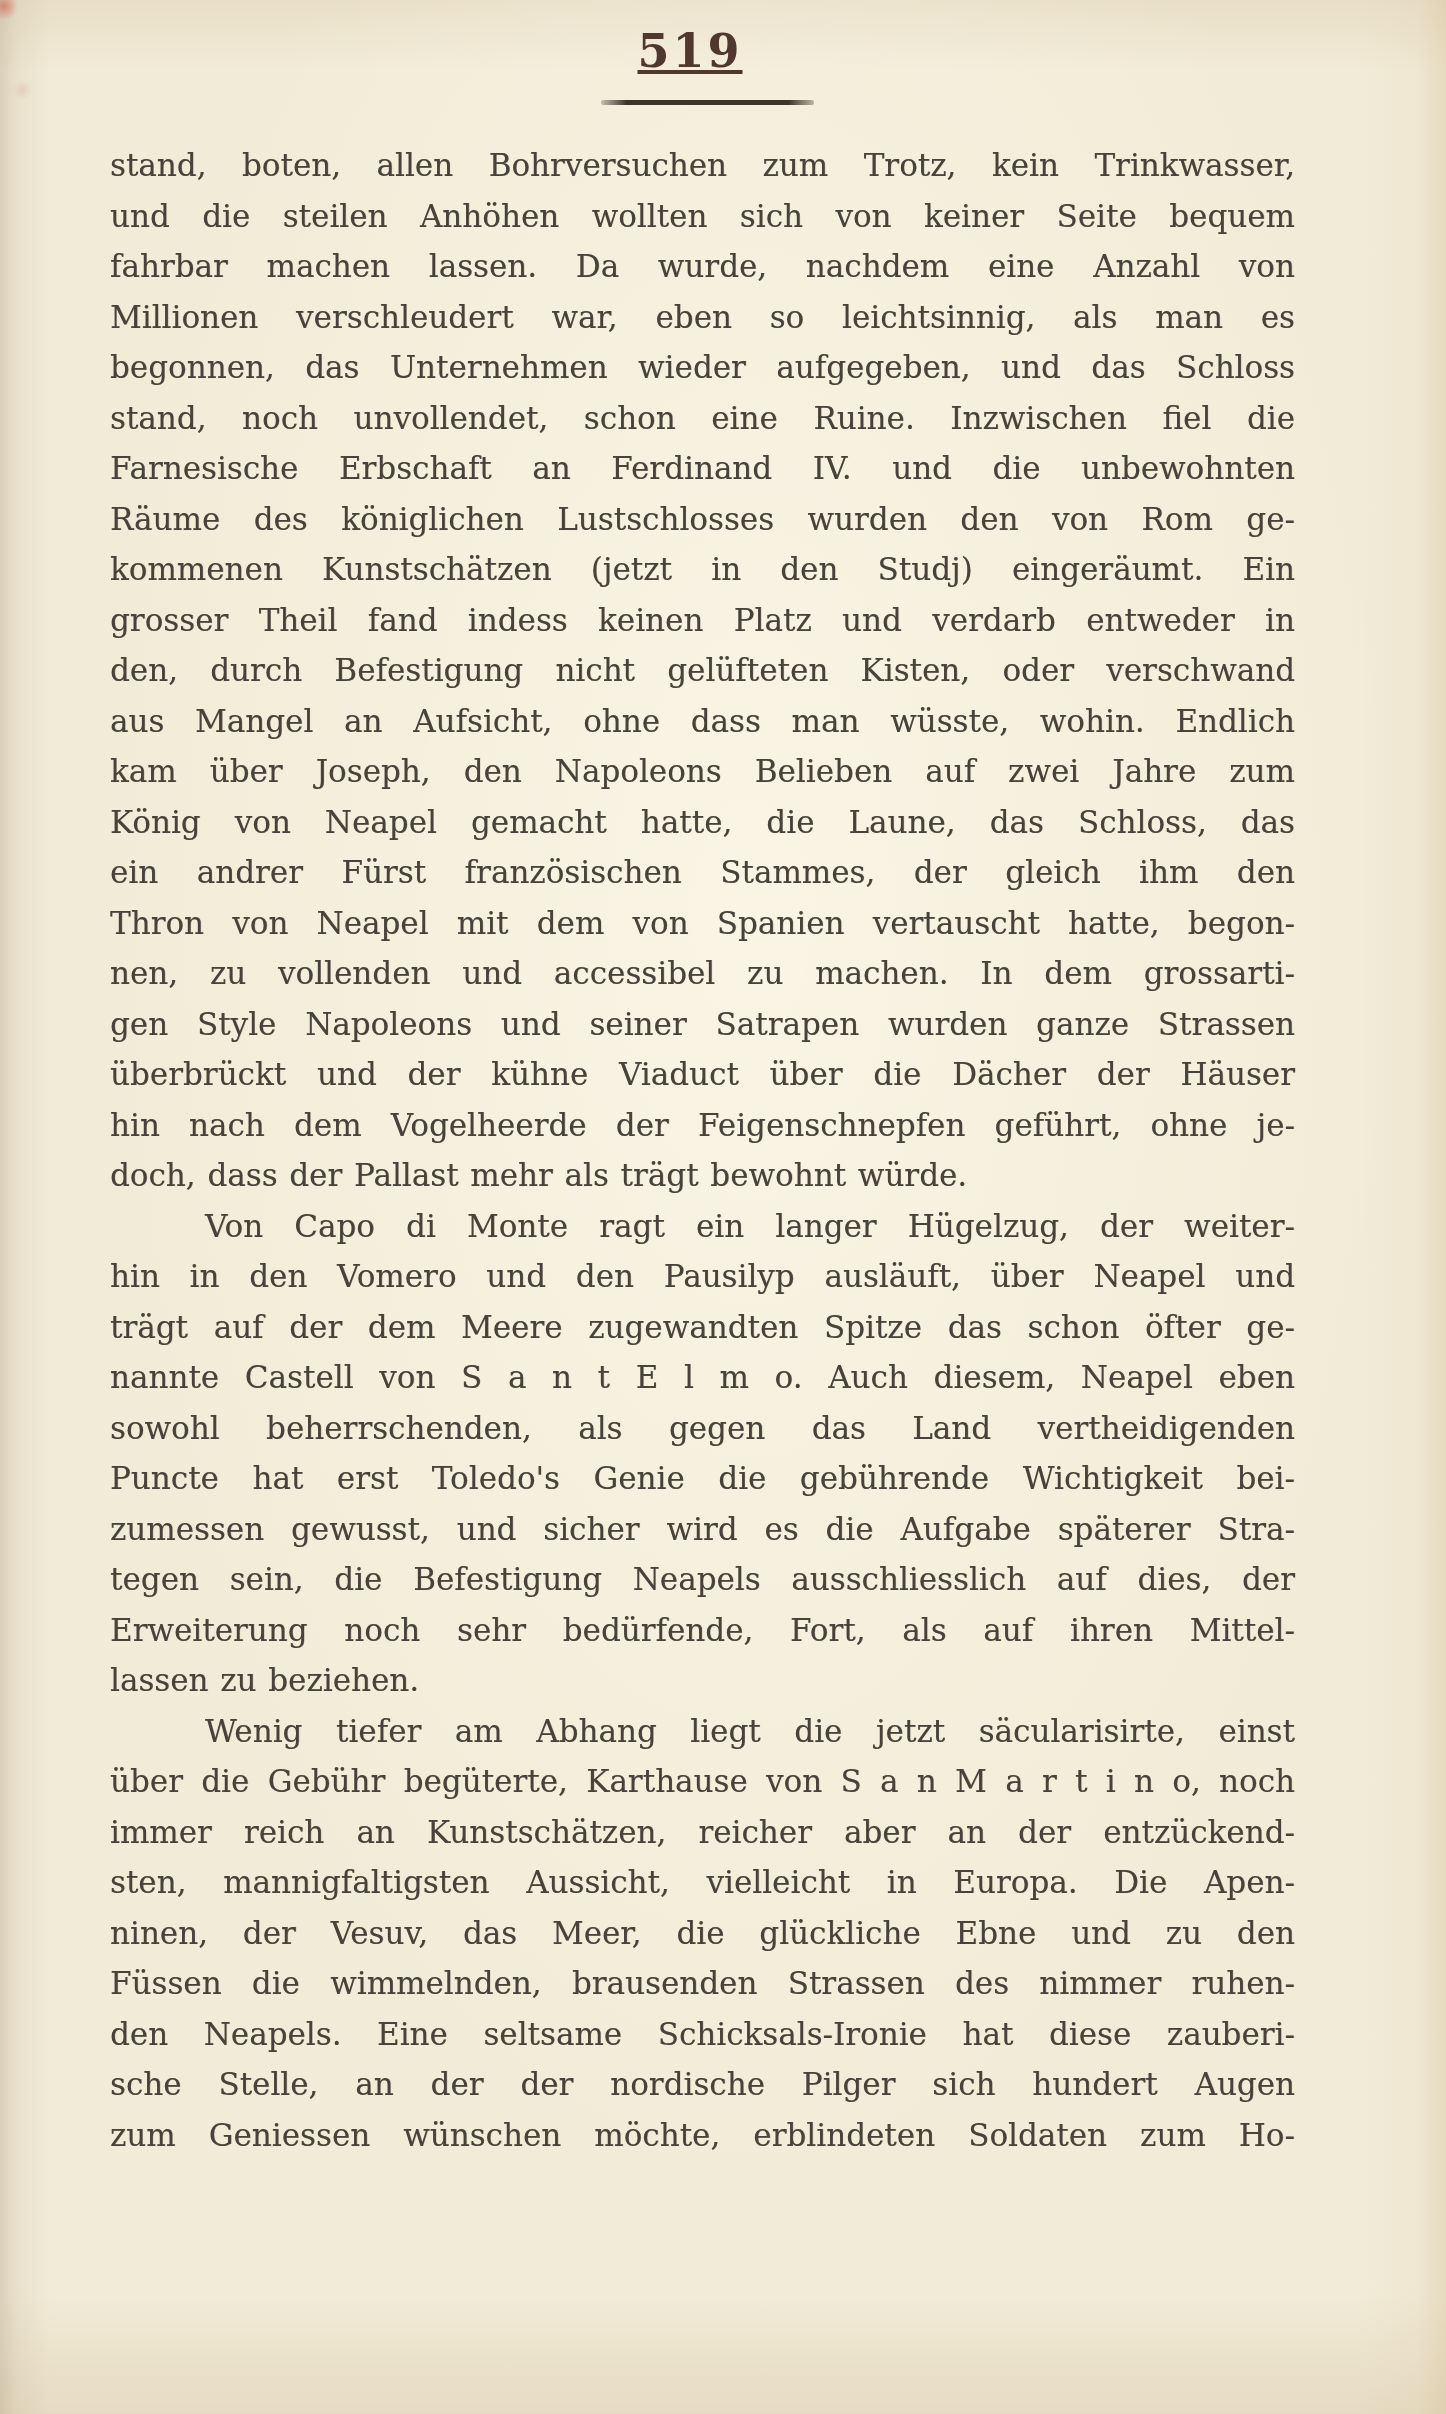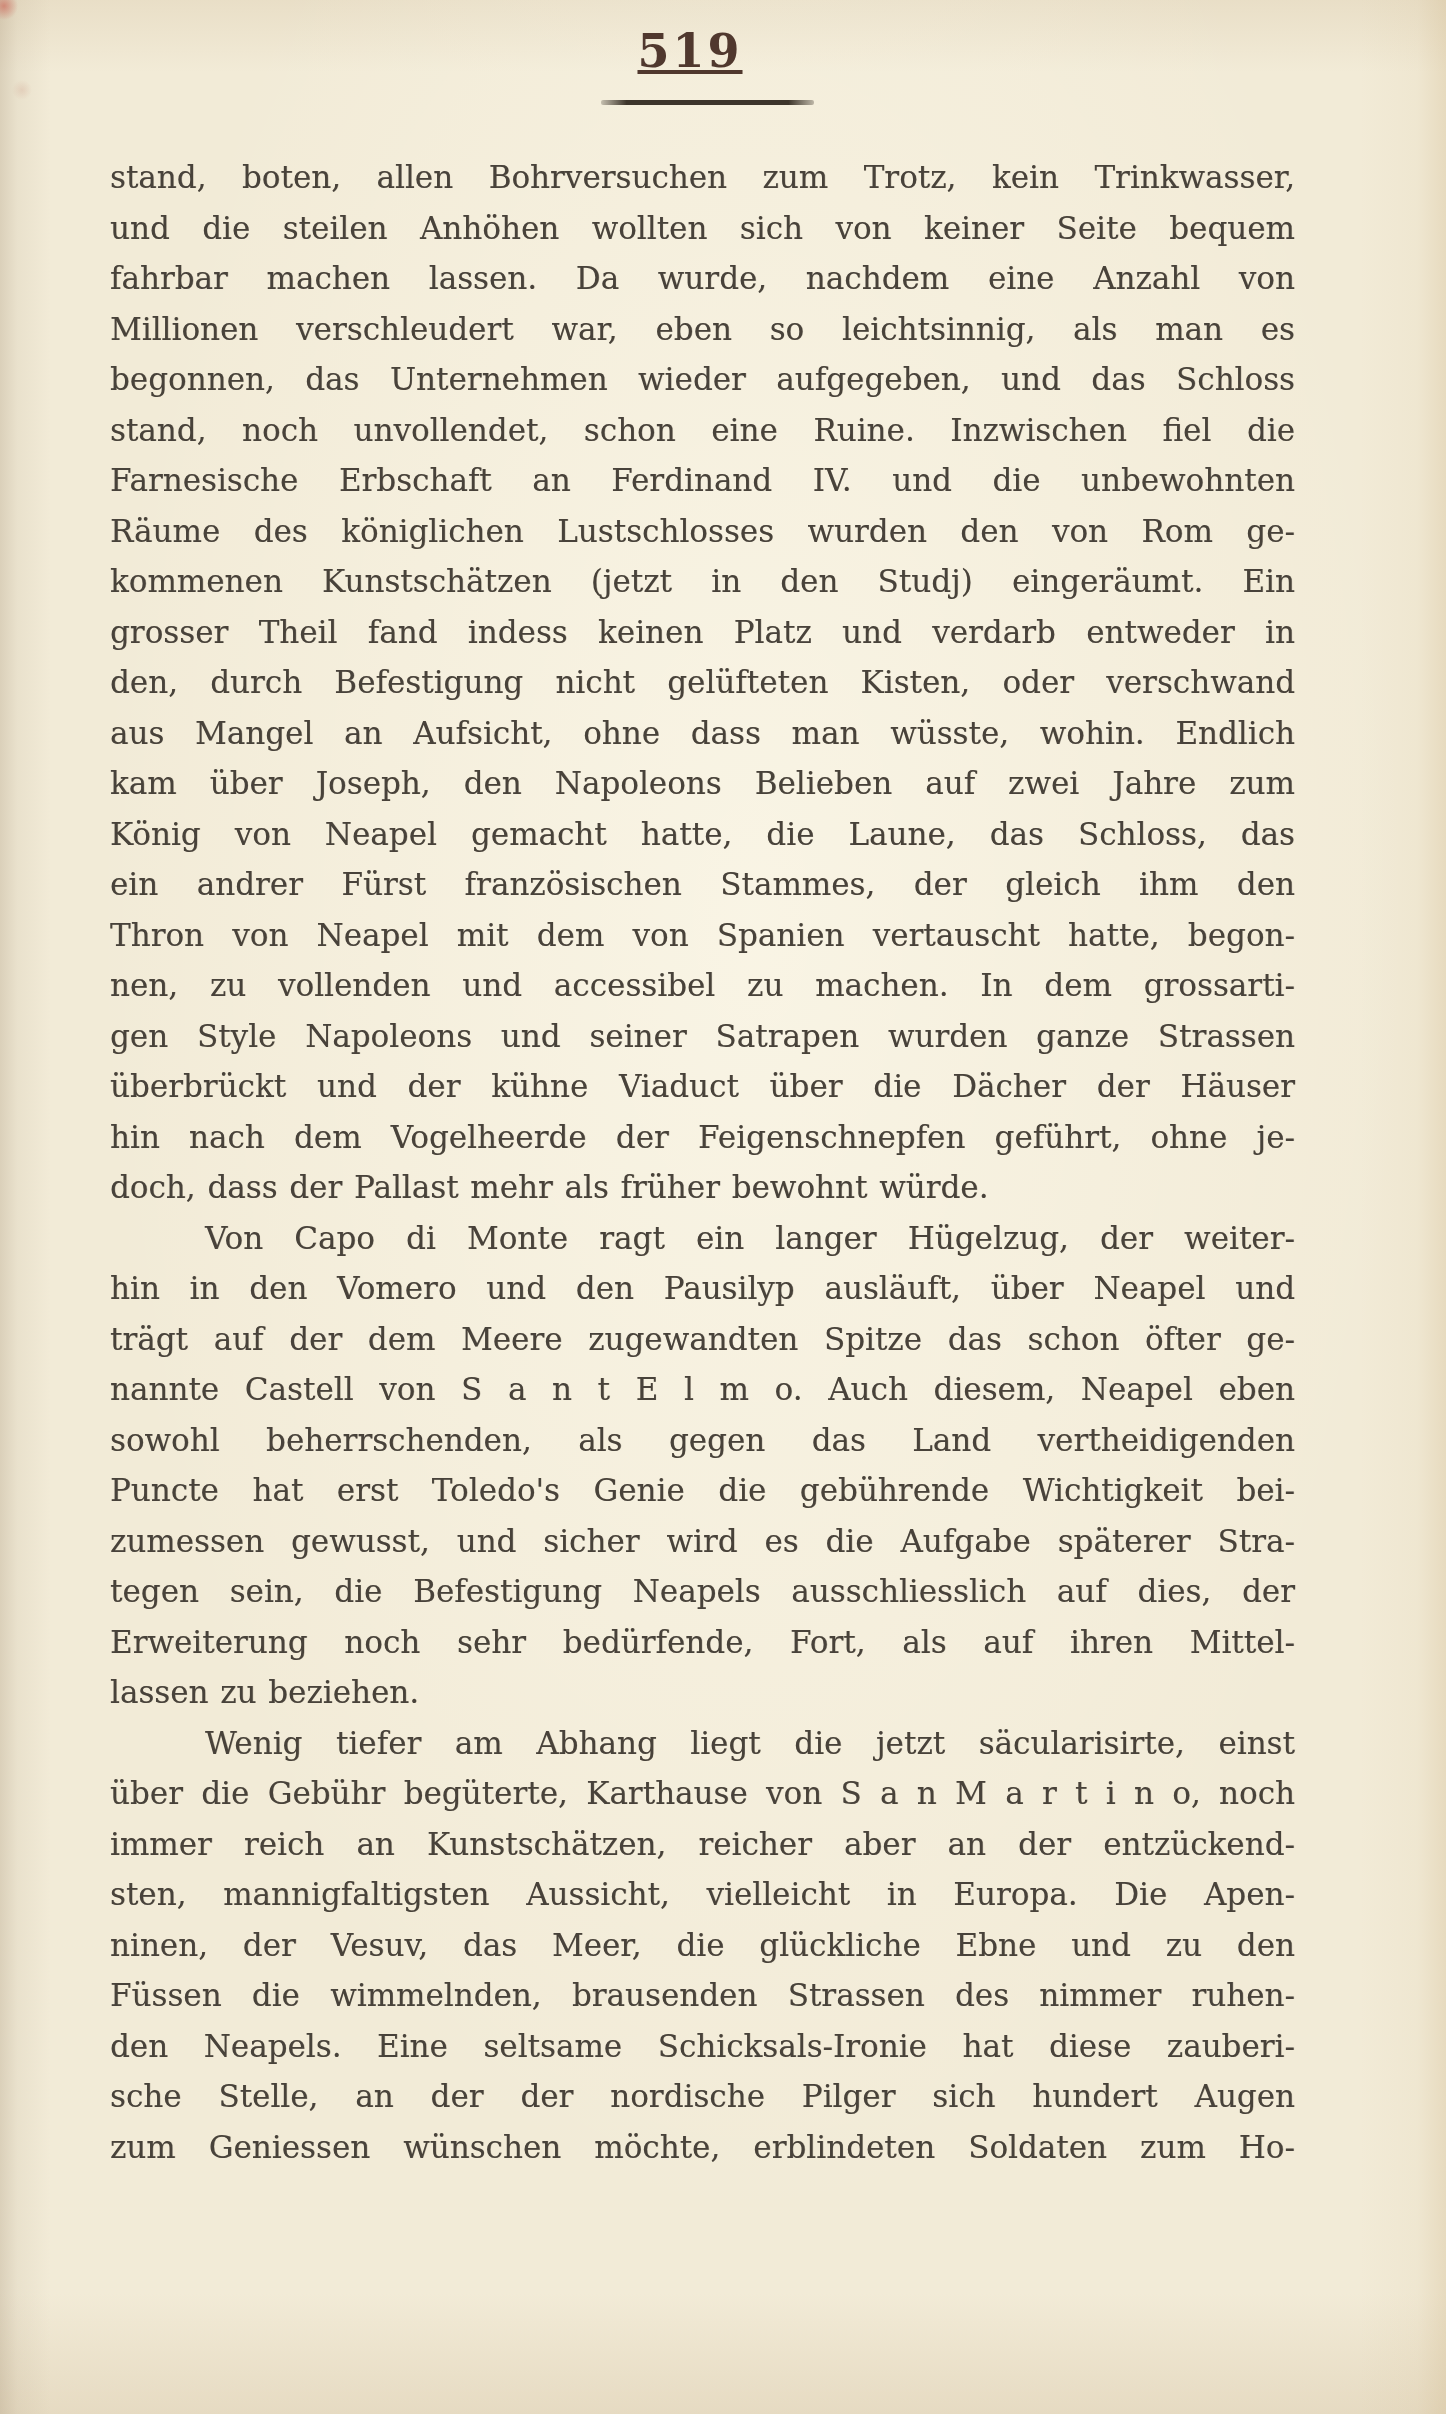--- a/index.html
+++ b/index.html
@@ -56,21 +56,21 @@
     height: 5px;
     background: linear-gradient(90deg,
       rgba(61,53,43,0.25) 0%,
       var(--rule, #3d352b) 12%,
       var(--rule, #3d352b) 88%,
       rgba(61,53,43,0.3) 100%);
     border-radius: 2px;
   }
   .body-text {
     position: absolute;
-    top: 152px;
+    top: 140px;
     left: 110px;
     width: 1185px;
     font-family: "DejaVu Serif", "Liberation Serif", serif;
     font-size: 31px;
     line-height: 50.5px;
     color: var(--ink, #48423a);
     word-spacing: 0.06em;
     text-shadow: 0.4px 0.4px 0.5px rgba(72, 62, 50, 0.35);
   }
   .paragraph { margin: 0; }
@@ -109,21 +109,21 @@
         <div class="line">den, durch Befestigung nicht gelüfteten Kisten, oder verschwand</div>
         <div class="line">aus Mangel an Aufsicht, ohne dass man wüsste, wohin. Endlich</div>
         <div class="line">kam über Joseph, den Napoleons Belieben auf zwei Jahre zum</div>
         <div class="line">König von Neapel gemacht hatte, die Laune, das Schloss, das</div>
         <div class="line">ein andrer Fürst französischen Stammes, der gleich ihm den</div>
         <div class="line">Thron von Neapel mit dem von Spanien vertauscht hatte, begon-</div>
         <div class="line">nen, zu vollenden und accessibel zu machen. In dem grossarti-</div>
         <div class="line">gen Style Napoleons und seiner Satrapen wurden ganze Strassen</div>
         <div class="line">überbrückt und der kühne Viaduct über die Dächer der Häuser</div>
         <div class="line">hin nach dem Vogelheerde der Feigenschnepfen geführt, ohne je-</div>
-        <div class="line para-end">doch, dass der Pallast mehr als früher bewohnt würde.</div>
+        <div class="line para-end">doch, dass der Pallast mehr als trägt bewohnt würde.</div>
       </div>
       <div class="paragraph">
         <div class="line indent">Von Capo di Monte ragt ein langer Hügelzug, der weiter-</div>
         <div class="line">hin in den Vomero und den Pausilyp ausläuft, über Neapel und</div>
         <div class="line">trägt auf der dem Meere zugewandten Spitze das schon öfter ge-</div>
         <div class="line">nannte Castell von S a n t E l m o. Auch diesem, Neapel eben</div>
         <div class="line">sowohl beherrschenden, als gegen das Land vertheidigenden</div>
         <div class="line">Puncte hat erst Toledo's Genie die gebührende Wichtigkeit bei-</div>
         <div class="line">zumessen gewusst, und sicher wird es die Aufgabe späterer Stra-</div>
         <div class="line">tegen sein, die Befestigung Neapels ausschliesslich auf dies, der</div>

